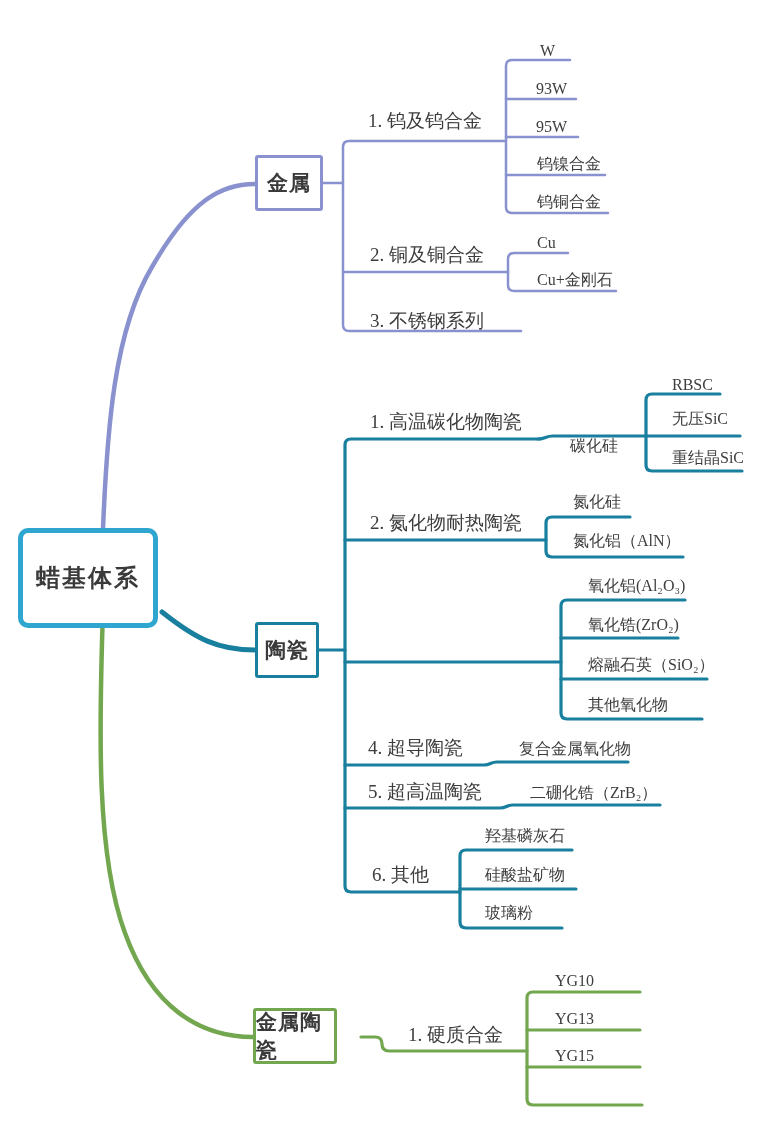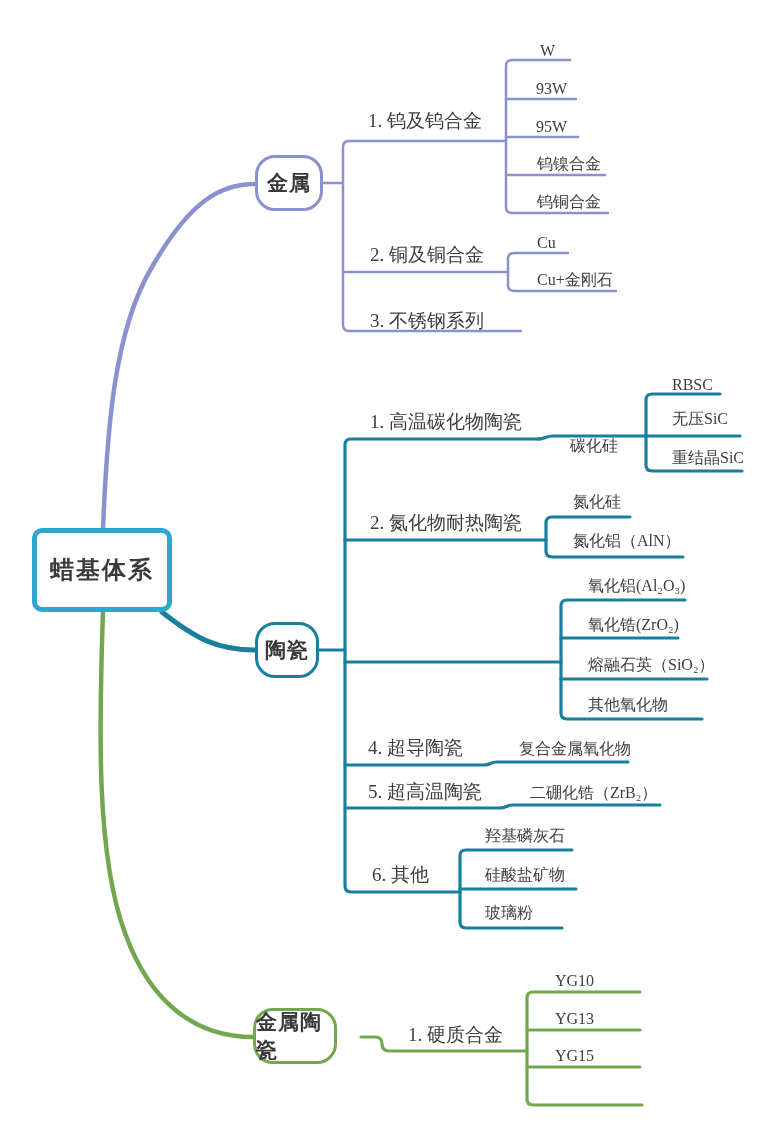--- a/index.html
+++ b/index.html
@@ -27,21 +27,21 @@
     font-weight:bold;
     color:#3a3a3a;
     font-family:"Liberation Sans","DejaVu Sans",sans-serif;
   }
   .root-box{
     border:5px solid #2EA6CF;
     border-radius:10px;
     font-size:24px;
     letter-spacing:2px;
   }
-  .branch-box{border:3px solid;border-radius:20px;font-size:21px;letter-spacing:1px;}
+  .branch-box{border:3px solid;border-radius:3px;font-size:21px;letter-spacing:1px;}
   .metal-border{border-color:#8992CF;}
   .ceramic-border{border-color:#187F9E;}
   .cermet-border{border-color:#73A74F;}
 </style>
 </head>
 <body>
 
 <div class="canvas">
 
   <svg class="connectors" width="780" height="1141" viewBox="0 0 780 1141">
@@ -78,21 +78,21 @@
 
     <g fill="none" stroke-width="3.2" stroke-linecap="round" stroke-linejoin="round" stroke="#73A74F">
       <path stroke-width="4.5" d="M103,610 C99,730 96,855 125,933 C152,1008 200,1037 253,1037"></path>
       <path d="M361,1037 H375 Q382,1037 382,1044 Q382,1051 389,1051 H527"></path>
       <path d="M640,992 H533 Q527,992 527,998 V1099 Q527,1105 533,1105 H642"></path>
       <path d="M527,1030 H640"></path>
       <path d="M527,1067 H640"></path>
     </g>
   </svg>
 
-  <div class="box root-box" style="left:32px;top:528px;width:140px;height:84px">蜡基体系</div>
+  <div class="box root-box" style="left:18px;top:528px;width:140px;height:100px">蜡基体系</div>
 
   <div class="box branch-box metal-border" style="left:255px;top:155px;width:68px;height:56px">金属</div>
 
   <div class="box branch-box ceramic-border" style="left:255px;top:622px;width:64px;height:56px">陶瓷</div>
 
   <div class="box branch-box cermet-border" style="left:253px;top:1008px;width:84px;height:56px">金属陶瓷</div>
 
   <div class="lbl l2" style="left:368px;top:110px">1. 钨及钨合金</div>
   <div class="lbl l3" style="left:540px;top:41px">W</div>
   <div class="lbl l3" style="left:536px;top:79px">93W</div>

